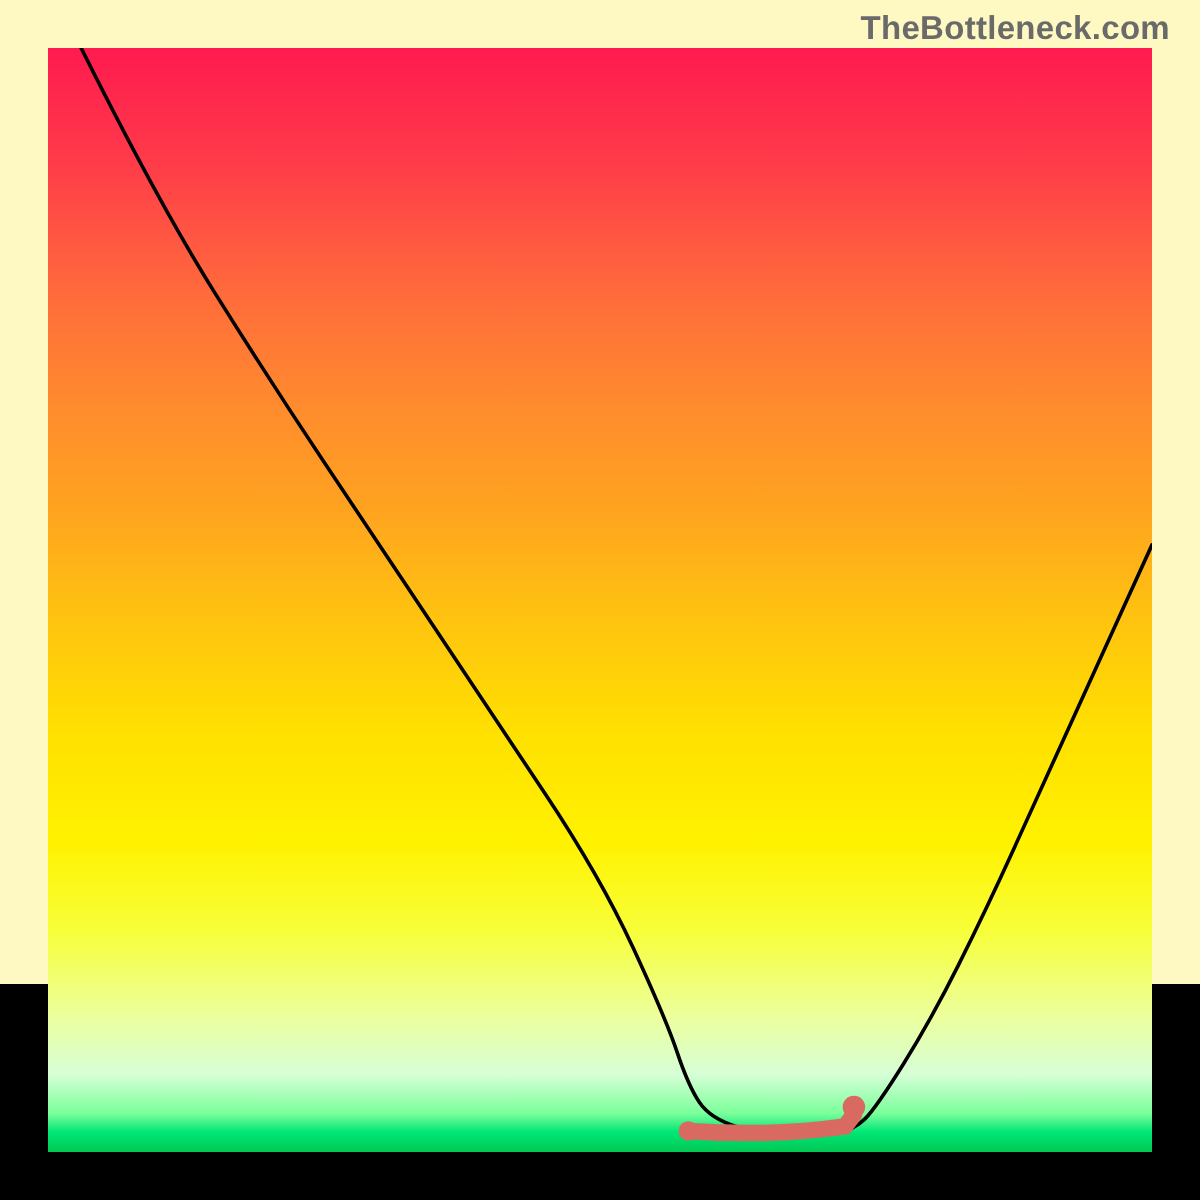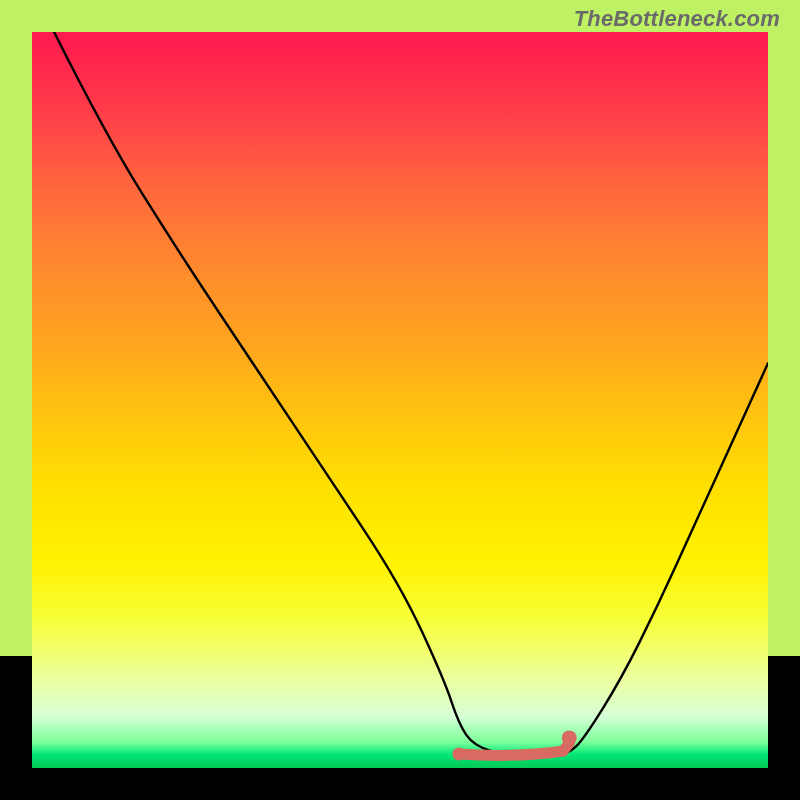--- a/index.html
+++ b/index.html
@@ -8,22 +8,21 @@
     width: 800px;
     height: 800px;
     background: #000;
     overflow: hidden;
     font-family: Arial, Helvetica, sans-serif;
   }
   .frame {
     position: relative;
     width: 800px;
     height: 656px;
-    background: #bef264;
-    font-style: italic;
+    background: #fef9c3;
   }
   .plot-area {
     position: absolute;
     left: 32px;
     top: 32px;
     width: 736px;
     height: 736px;
     background: linear-gradient(to bottom,
       #ff1a4f 0%,
       #ff3a4a 10%,

